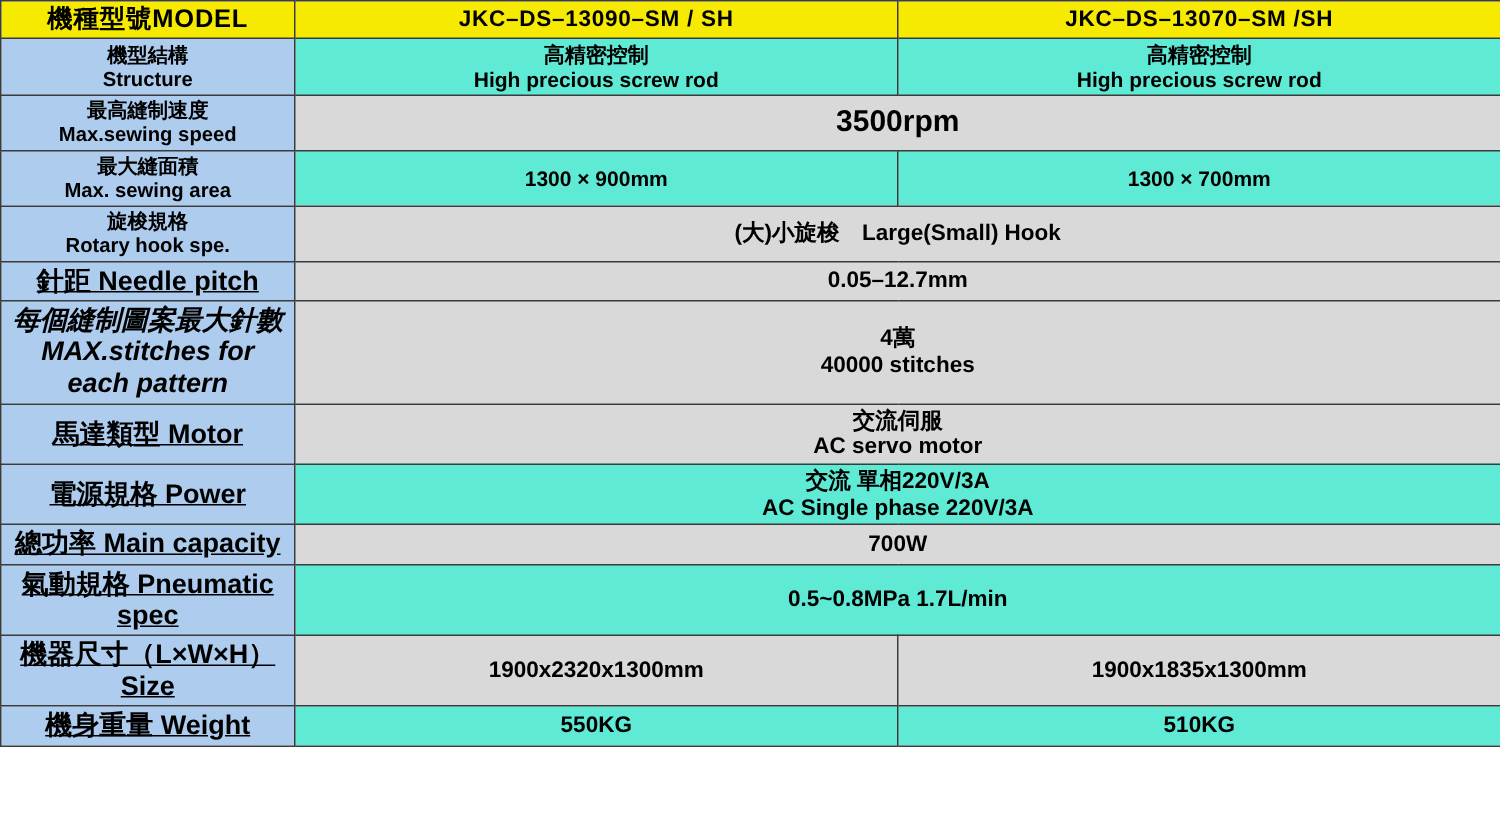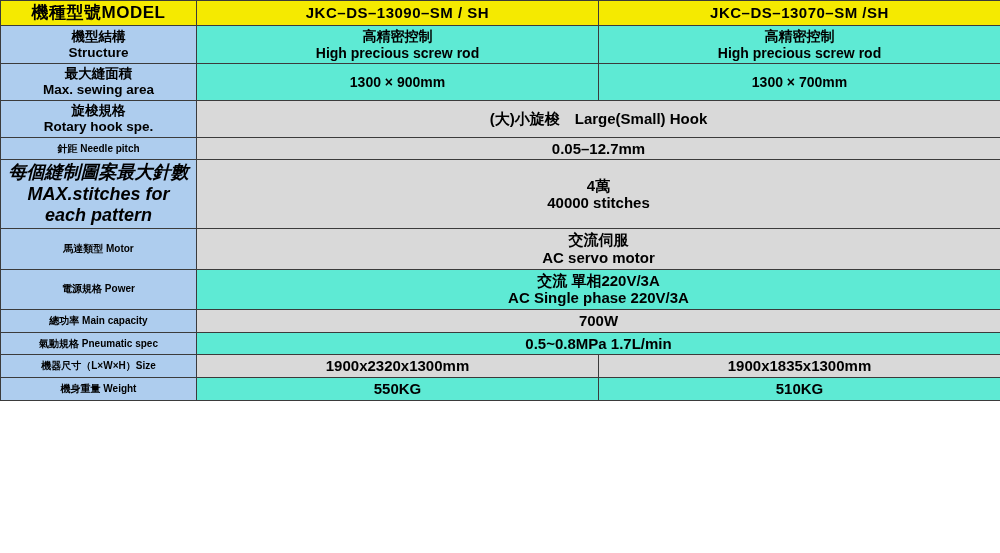--- a/index.html
+++ b/index.html
@@ -47,21 +47,21 @@
 
   
   .label-cell {
     background: #aecdee;
     font-weight: bold;
     font-size: 13.5px;
     margin-top: 36px;
   }
   .label-cell .zh { display: block; }
   .label-cell .en { display: block; }
-  .label-cell.single { font-size: 10px; }
+  .label-cell.single { font-size: 18px; text-decoration: underline; }
 
   .val-cell {
     background: #5eead4;
     font-weight: bold;
     font-size: 14px;
   }
   .val-cell .l1 { display: block; }
   .val-cell .l2 { display: block; }
 
   .val-gray {
@@ -103,20 +103,27 @@
       <td class="val-cell">
         <span class="l1">高精密控制</span>
         <span class="l2">High precious screw rod</span>
       </td>
       <td class="val-cell">
         <span class="l1">高精密控制</span>
         <span class="l2">High precious screw rod</span>
       </td>
     </tr>
 
+    <tr>
+      <td class="label-cell">
+        <span class="zh">最高縫制速度</span>
+        <span class="en">Max.sewing speed</span>
+      </td>
+      <td class="val-cell val-gray val-big" colspan="2">3500rpm</td>
+    </tr>
 
     <tr>
       <td class="label-cell">
         <span class="zh">最大縫面積</span>
         <span class="en">Max. sewing area</span>
       </td>
       <td class="val-cell">1300 × 900mm</td>
       <td class="val-cell">1300 × 700mm</td>
     </tr>
 

